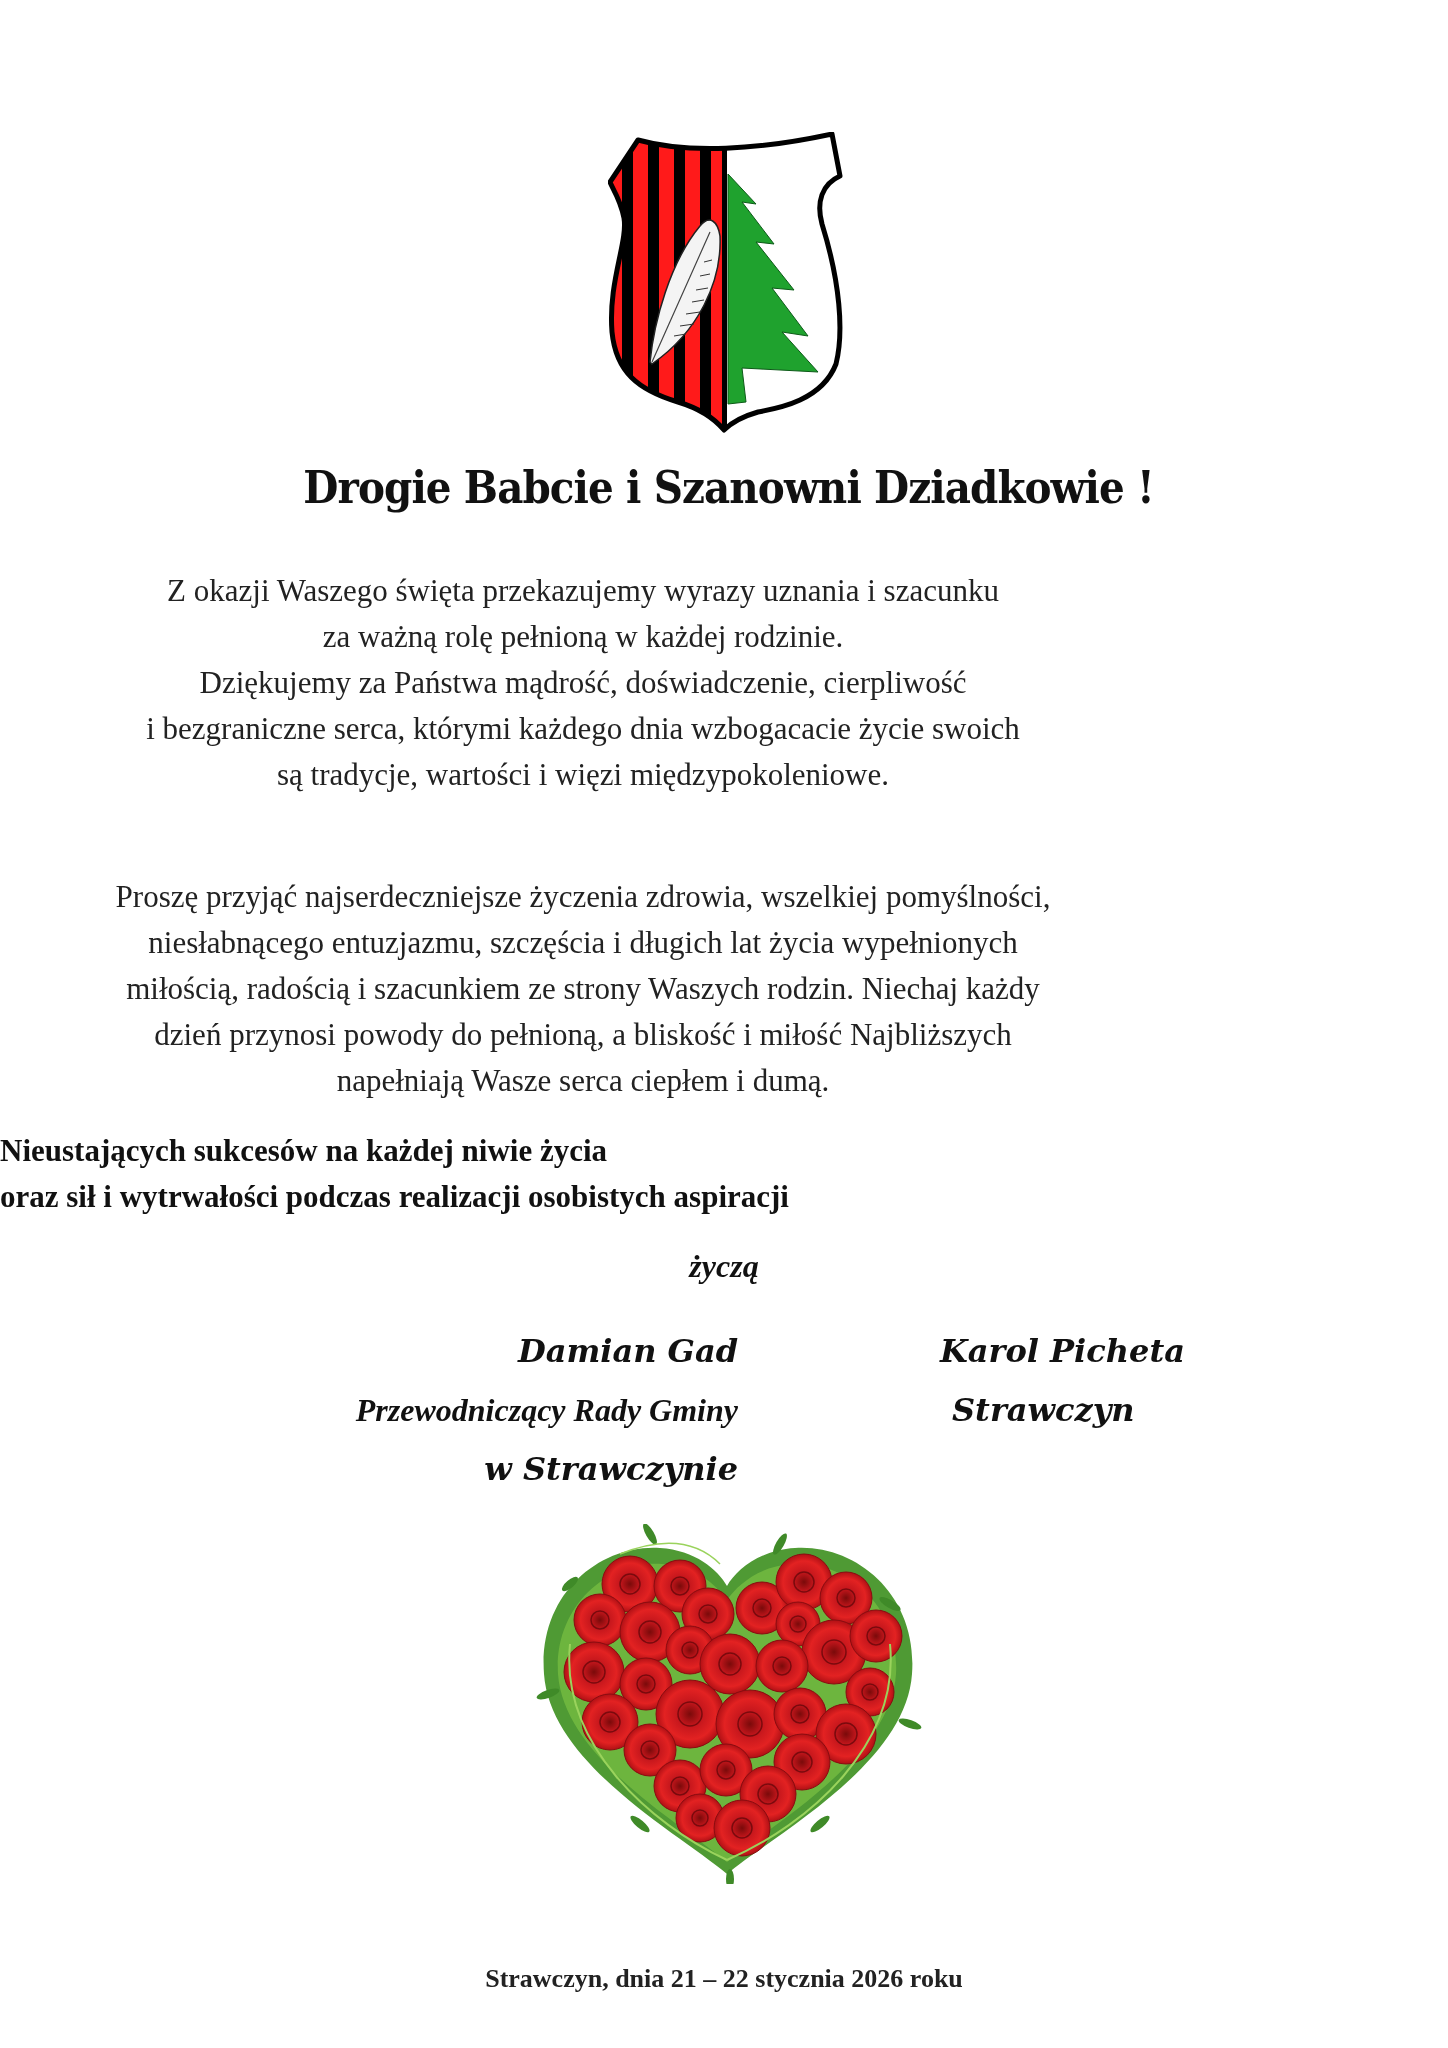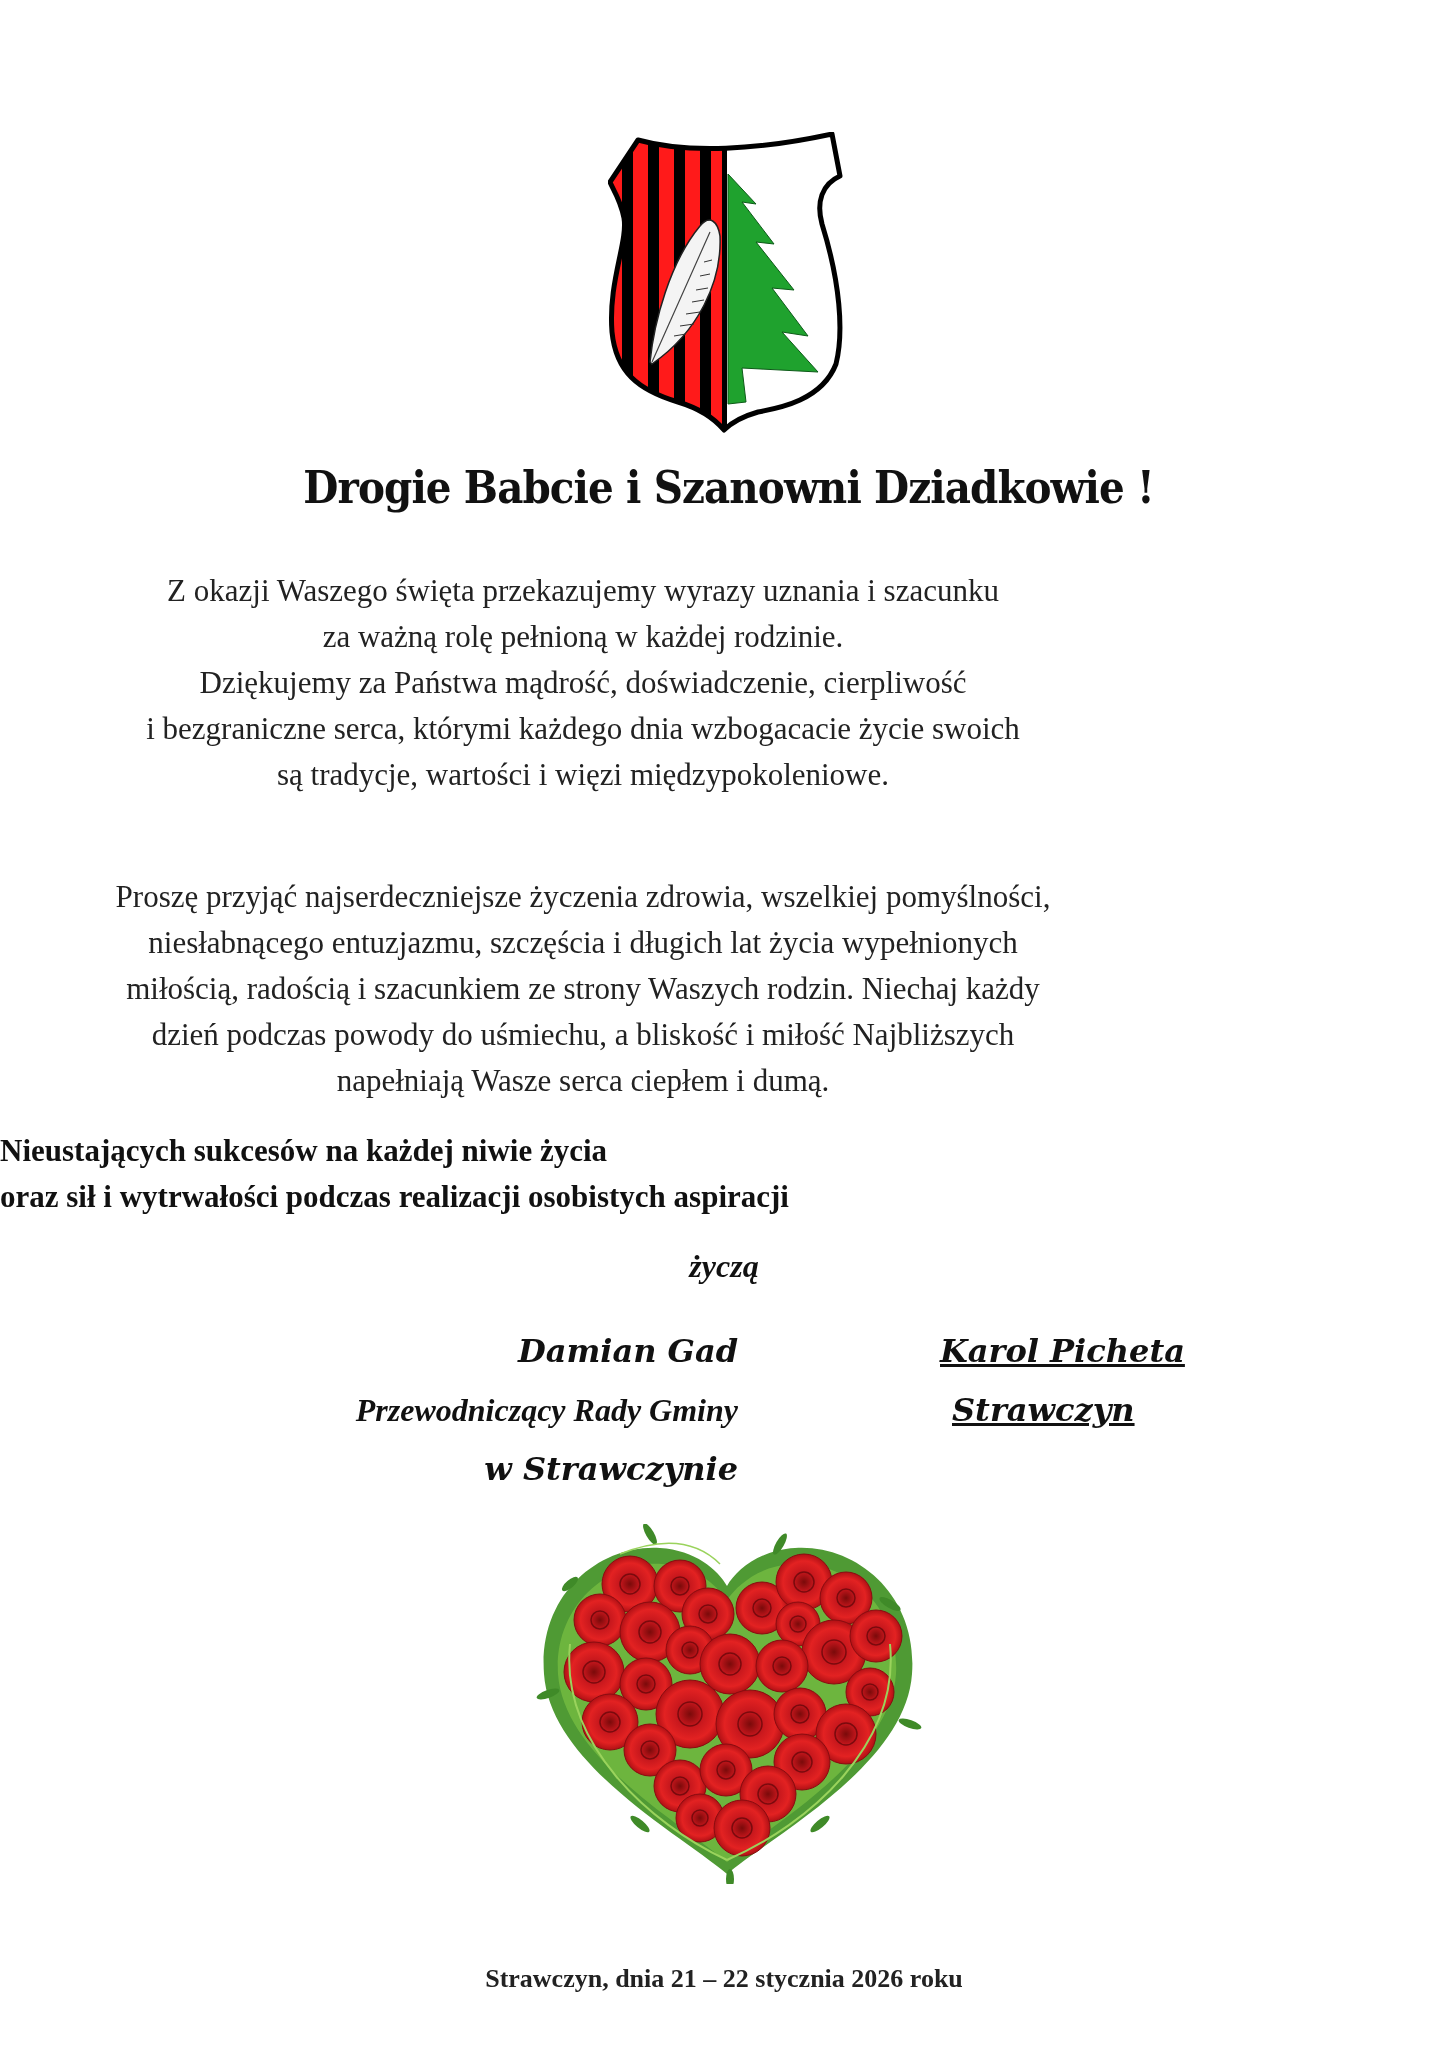--- a/index.html
+++ b/index.html
@@ -84,21 +84,21 @@
       font-size: 32px;
       line-height: 59px;
       color: #111;
       white-space: nowrap;
     }
     .sig .line { display: block; }
     .sig-left { left: 198px; width: 540px; text-align: right; }
     .sig-left .l0 { padding-left: 122px; }
     .sig-left .l1 { padding-left: 0; font-family: Liberation Serif, serif; }
     .sig-left .l2 { padding-left: 106px; }
-    .sig-right { left: 940px; width: 320px; text-decoration: underline; }
+    .sig-right { left: 940px; width: 320px; }
     .sig-right .l0 { padding-left: 0; }
     .sig-right .l1 { padding-left: 8px; }
     .sig-right .l2 { padding-left: 12px; }
     .heart {
       position: absolute;
       left: 530px;
       top: 1524px;
       width: 395px;
       height: 360px;
     }
@@ -157,21 +157,21 @@
   <span class="line">za ważną rolę pełnioną w każdej rodzinie.</span>
   <span class="line">Dziękujemy za Państwa mądrość, doświadczenie, cierpliwość</span>
   <span class="line">i bezgraniczne serca, którymi każdego dnia wzbogacacie życie swoich</span>
   <span class="line">są tradycje, wartości i więzi międzypokoleniowe.</span>
 </div>
 
 <div class="para p2">
   <span class="line">Proszę przyjąć najserdeczniejsze życzenia zdrowia, wszelkiej pomyślności,</span>
   <span class="line">niesłabnącego entuzjazmu, szczęścia i długich lat życia wypełnionych</span>
   <span class="line">miłością, radością i szacunkiem ze strony Waszych rodzin. Niechaj każdy</span>
-  <span class="line">dzień podczas powody do uśmiechu, a bliskość i miłość Najbliższych</span>
+  <span class="line">dzień przynosi powody do pełnioną, a bliskość i miłość Najbliższych</span>
   <span class="line">napełniają Wasze serca ciepłem i dumą.</span>
 </div>
 
 <div class="wish">
   <span class="line">Nieustających sukcesów na każdej niwie życia</span>
   <span class="line">oraz sił i wytrwałości podczas realizacji osobistych aspiracji</span>
 </div>
 
 <div class="zycza">życzą</div>
 

